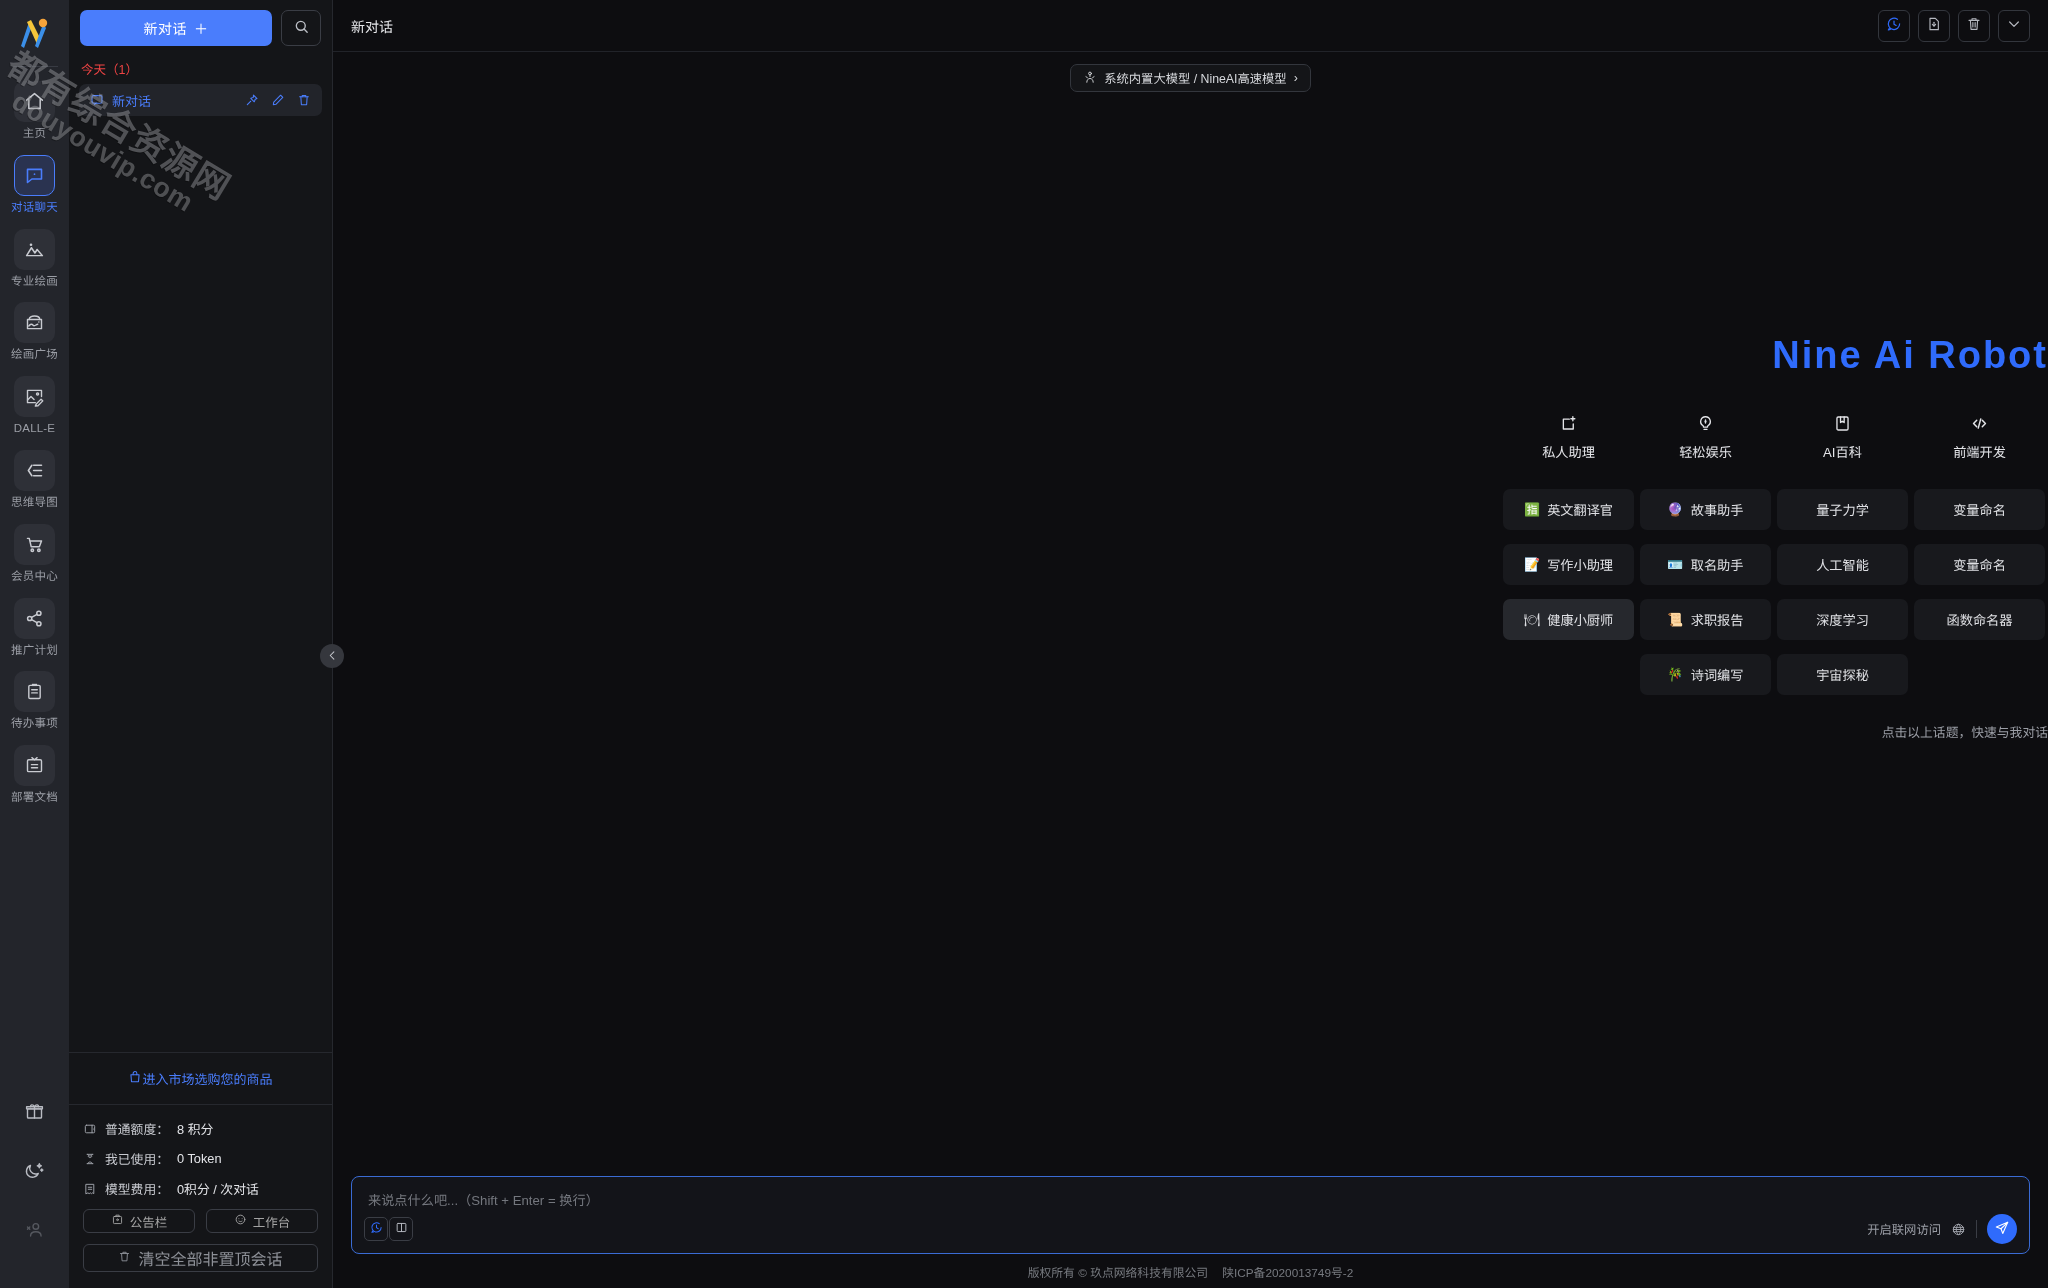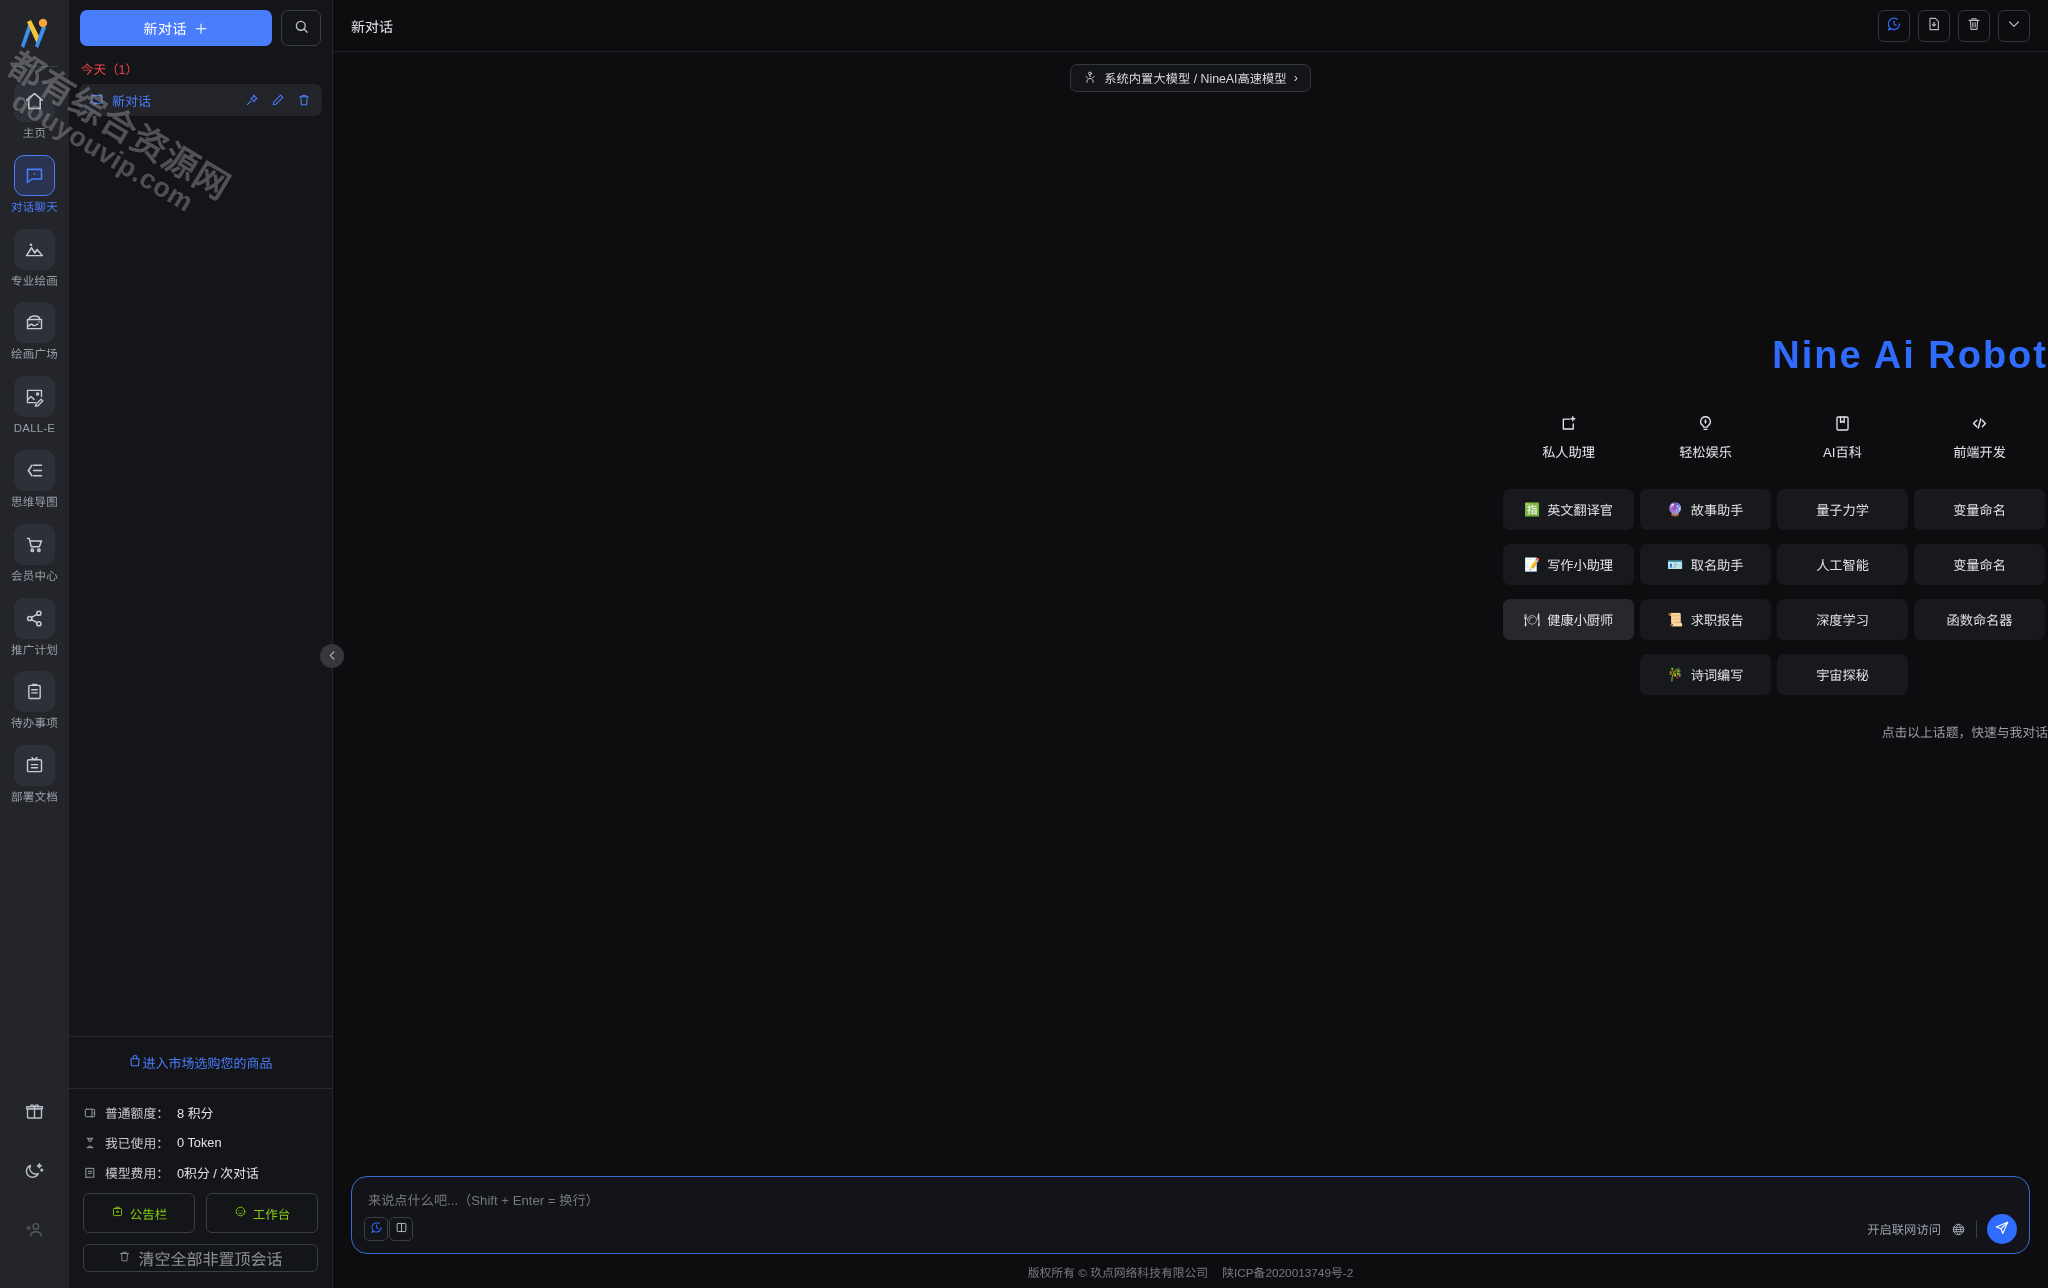--- a/index.html
+++ b/index.html
@@ -118,23 +118,23 @@
   }
   .stats-box { border-top: 1px solid #26282e; padding: 14px 14px 16px 14px; }
   .stat-row {
     display: flex; align-items: center; gap: 8px;
     font-size: 12.8px; color: #c7c9cf; margin-bottom: 11px;
   }
   .stat-row .si { color: #9da0a7; display: flex; align-items: center; }
   .stat-val { color: #e3e4e8; }
   .btn-pair { display: flex; gap: 11px; margin-top: 3px; }
   .mini-btn {
-    flex: 1; height: 40px; border-radius: 6px;
+    flex: 1; height: 24px; border-radius: 6px;
     background: transparent; border: 1px solid #3a3d45;
-    color: #84cc16; font-size: 12.5px; font-family: inherit; cursor: pointer;
+    color: #a3a3a3; font-size: 12.5px; font-family: inherit; cursor: pointer;
     display: flex; align-items: center; justify-content: center; gap: 6px;
   }
   .wide-btn {
     width: 100%; height: 28px; margin-top: 11px; border-radius: 6px;
     background: transparent; border: 1px solid #3a3d45;
     color: #8d9097; font-size: 16px; font-family: inherit; cursor: pointer;
     display: flex; align-items: center; justify-content: center; gap: 7px;
   }
 
   
@@ -197,21 +197,21 @@
     gap: 7px; font-size: 13.2px; color: #dfe0e4; cursor: pointer;
     border: 1px solid transparent;
   }
   .card.hl { background: #26282d; }
   .card-emoji { font-size: 13px; line-height: 1; display: inline-flex; }
   .grid-hint { margin-top: 27px; font-size: 12.8px; color: #9b9ea6; }
 
   
   .composer-wrap { padding: 0 18px 0 18px; }
   .composer {
-    border: 1px solid #3a6bd4; border-radius: 16px;
+    border: 1px solid #3a6bd4; border-radius: 8px;
     background: #131419; height: 78px;
     display: flex; flex-direction: column; position: relative;
   }
   .composer-ph {
     padding: 13px 16px 0 16px; font-size: 13.2px; color: #74777e;
   }
   .composer-bottom {
     margin-top: auto; display: flex; align-items: center;
     padding: 0 12px 9px 12px; gap: 1px; justify-content: center;
   }

